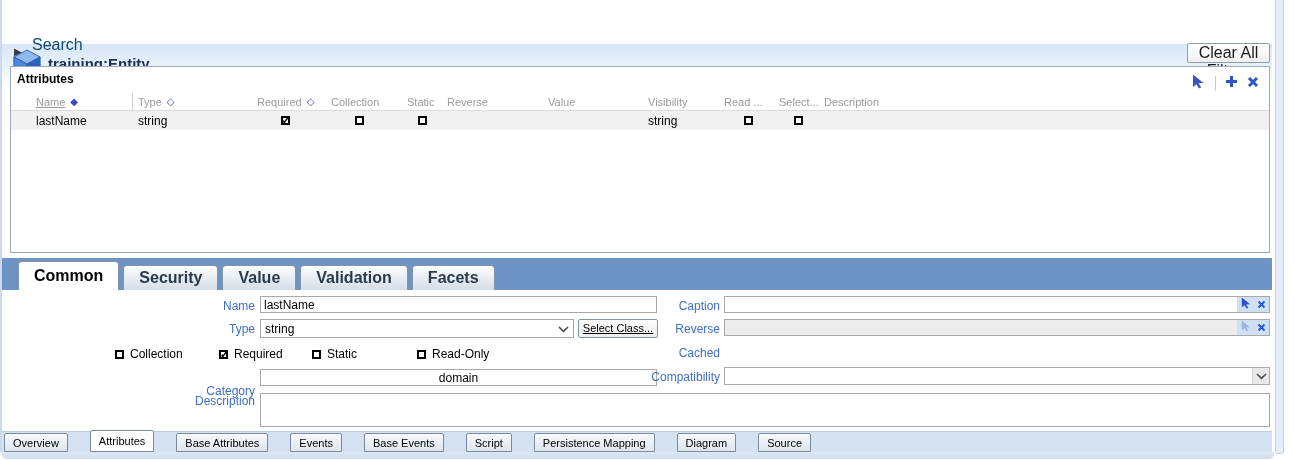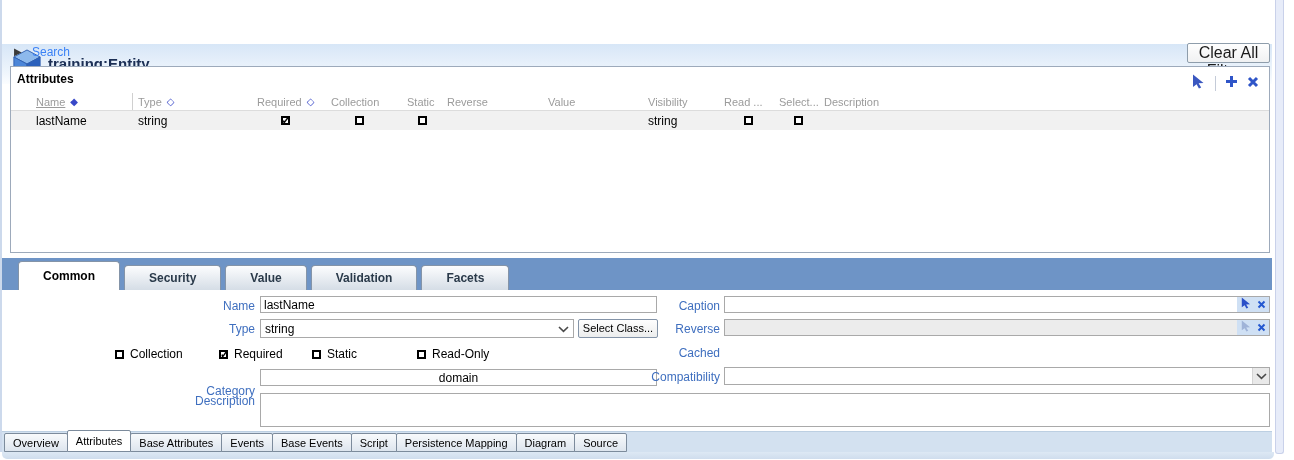--- a/index.html
+++ b/index.html
@@ -11,21 +11,21 @@
             border-left:2px solid #ccd9ec; }
 
   
   .titlebar { position:absolute; left:0; top:0; width:1270px; height:40px;
               background:linear-gradient(#d7e6f7,#eef5fc 70%,#fbfdff);margin-top:44px; }
   .cube { position:absolute; left:10px; top:5px; }
   .title { position:absolute; left:46px; top:11px; font-size:15px; font-weight:bold; color:#1c2f55; }
 
   
   .search-tri { position:absolute; left:12px; top:46px; font-size:10px; color:#3a3a3a; }
-  .search-lbl { position:absolute; left:30px; top:45px; color:#3b82f6; font-size:12px; }
+  .search-lbl { position:absolute; left:30px; top:36px; color:#0c4a6e; font-size:16px; }
   .clear-btn { position:absolute; left:1185px; top:43px; width:83px; height:20px;
                border:1px solid #8e9dab; border-radius:2px; background:linear-gradient(#fefefe,#f0f1f2);
                font-size:16px; text-align:center; line-height:18px; color:#1a1a1a; }
 
   
   .attr-panel { position:absolute; left:8px; top:66px; width:1260px; height:187px;
                 border:1px solid #9daabb; background:#fff; }
   .attr-title { position:absolute; left:6px; top:5px; font-size:12px; font-weight:bold; }
   .attr-toolbar { position:absolute; right:10px; top:7px; display:flex; align-items:center; gap:9px; }
   .tb-sep { width:1px; height:15px; background:#c4cbd8; }
@@ -50,23 +50,23 @@
   .rcell { white-space:nowrap; overflow:hidden; }
   .r-type { padding-left:5px; }
   .cbc { display:flex; justify-content:center; }
 
   .cb { display:inline-block; width:9px; height:9px; border:2px solid #000; background:#fff; position:relative; }
   .cb.checked::after { content:"✓"; position:absolute; left:-1px; top:-4px; font-size:11px; font-weight:bold; color:#000; }
 
   
   .dtab-band { position:absolute; left:0; top:258px; width:1270px; height:32px; background:#6e94c6; }
   .dtabs { position:absolute; left:16px; bottom:0; display:flex; align-items:flex-end; gap:4px; }
-  .dtab { height:25px; padding:0 24px; display:flex; align-items:center;
+  .dtab { height:25px; padding:0 15px; display:flex; align-items:center;
           border:1px solid #8494a8; border-bottom:none; border-radius:4px 4px 0 0;
-          background:linear-gradient(#fcfdfe,#d5dde6); font-weight:bold; font-size:12px; color:#2a3a4a; }
+          background:linear-gradient(#fcfdfe,#d5dde6); font-weight:bold; font-size:16px; color:#2a3a4a; }
   .dtab.active { height:29px; background:#fff; color:#000; }
 
   
   .formarea { position:absolute; left:0; top:290px; width:1270px; height:141px; background:#fff; }
   .flabel { position:absolute; color:#3f6fbf; font-size:12px; text-align:right; white-space:nowrap; }
   .tinput { position:absolute; border:1px solid #a9a9a9; background:#fff; font-family:"Liberation Sans",sans-serif;
             font-size:12px; padding:0 3px; color:#000; height:17px; }
   .combo { position:absolute; border:1px solid #a9a9a9; background:#fff; font-size:12px;
            display:flex; align-items:center; padding-left:4px; }
   .combo .chev { position:absolute; right:4px; top:50%; transform:translateY(-50%); }
@@ -77,21 +77,21 @@
   .fcb { position:absolute; display:flex; align-items:center; gap:6px; font-size:12px; color:#000; }
   .iconpad { position:absolute; right:0; top:0; bottom:0; width:32px; background:#cfe0f4;
              display:flex; align-items:center; justify-content:flex-end; gap:5px; padding-right:3px; }
   .dis { background:#ececec; }
   .textarea-box { position:absolute; border:1px solid #a9a9a9; background:#fff; font-size:12px; padding:2px 3px;
                   font-family:"Liberation Sans",sans-serif; resize:none; }
 
   
   .btab-strip { position:absolute; left:0; top:431px; width:1270px; height:21px; background:#d3e1f0;
                 border-top:1px solid #bccfe2; }
-  .btabs { position:absolute; left:3px; bottom:0; display:flex; align-items:flex-end; }
+  .btabs { position:absolute; left:3px; bottom:0; display:flex; align-items:flex-end;gap:23px; }
   .btab { height:19px; padding:0 8px; display:flex; align-items:center; font-size:11px; color:#000;
           background:linear-gradient(#f8fafc,#dde5ee); border:1px solid #7c8b9c; margin-left:-1px;
           border-radius:2px 2px 0 0; white-space:nowrap; }
   .btab.active { height:22px; background:#fff; position:relative; z-index:2; }
 
   
   .bottom-frame { position:absolute; left:0; top:452px; width:1272px; height:7px;
                   background:linear-gradient(#dde8f4,#cfdded); border-radius:0 0 5px 5px; }
   .right-strip { position:absolute; left:1275px; top:0; width:9px; height:454px; background:#e7ecf9;
                  border:1px solid #c9d1ea; border-top:none; border-radius:0 0 3px 3px; }
@@ -206,21 +206,21 @@
 
       <span class="flabel" style="left:60px; top:32px; width:193px;">Type</span>
       <div class="combo" style="left:258px; top:29px; width:314px; height:19px;">
         <span>string</span>
         <span class="chev">
           <svg width="11" height="7" viewBox="0 0 11 7">
               <path d="M1 1 L5.5 5.3 L10 1" stroke="#4a4a4a" stroke-width="1.6" fill="none"></path>
             </svg>
         </span>
       </div>
-      <div class="btn" style="position:absolute; left:576px; top:29px; width:80px; height:19px; line-height:17px;">Select Class...</div>
+      <div class="btn" style="position:absolute; left:576px; top:29px; width:80px; height:19px; line-height:17px;text-decoration:underline;">Select Class...</div>
 
       <span class="fcb" style="left:113px; top:57px;">
         <span class="cb"></span>
         <span>Collection</span>
       </span>
       <span class="fcb" style="left:217px; top:57px;">
         <span class="cb checked"></span>
         <span>Required</span>
       </span>
       <span class="fcb" style="left:310px; top:57px;">

